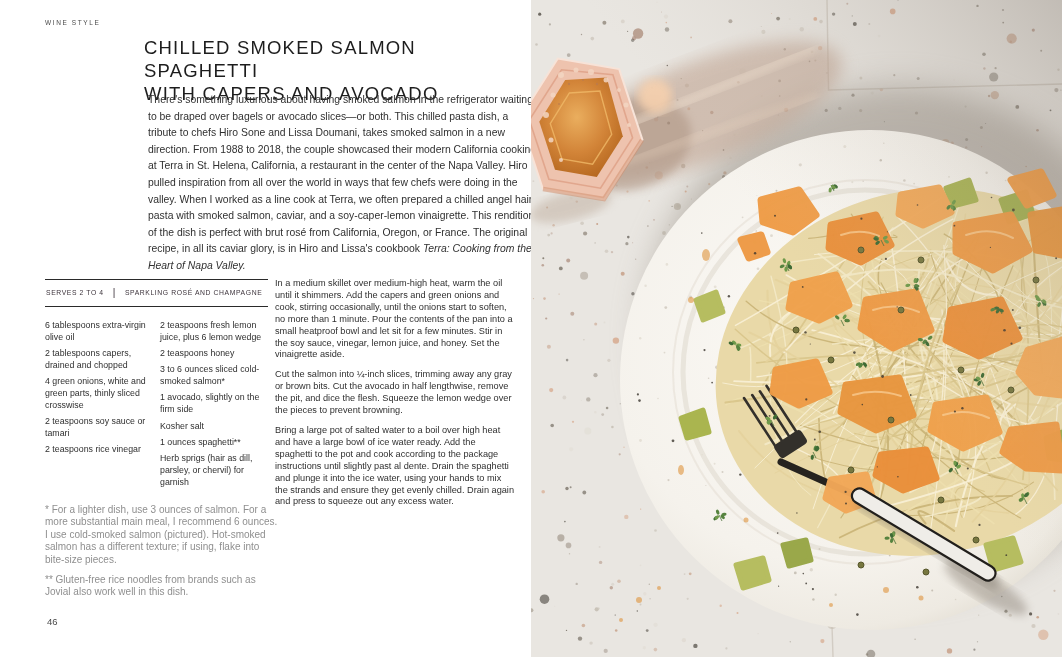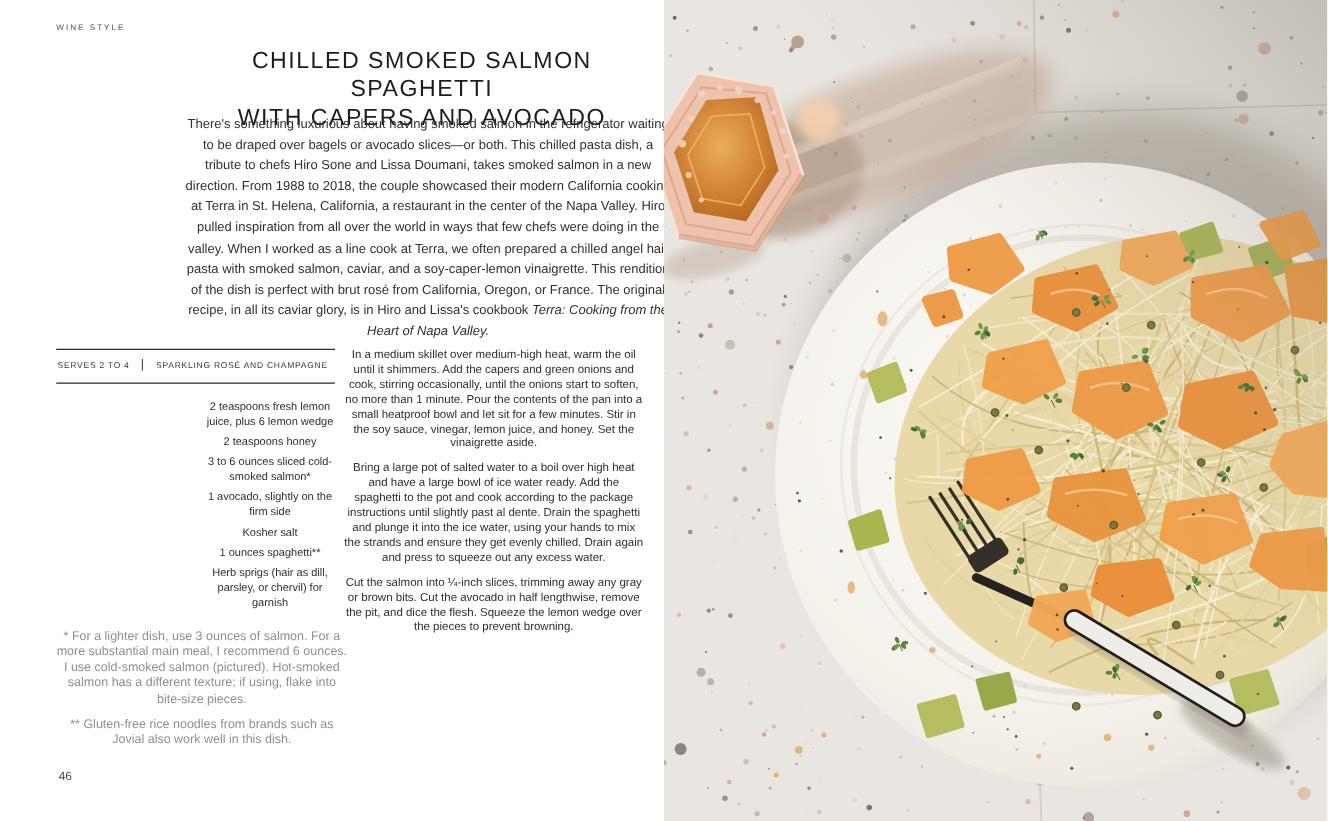--- a/index.html
+++ b/index.html
@@ -1,18 +1,18 @@
 <!DOCTYPE html>
 <html><head>
 <meta charset="utf-8">
 <style>
   html,body{margin:0;padding:0;}
   body{width:1062px;height:657px;background:#ffffff;font-family:"Liberation Sans",sans-serif;-webkit-font-smoothing:antialiased;}
   .spread{position:relative;width:1062px;height:657px;overflow:hidden;background:#ffffff;}
-  .page-left{position:absolute;left:0;top:0;width:531px;height:513px;background:#ffffff;text-align:center;}
+  .page-left{position:absolute;left:0;top:0;width:531px;height:513px;background:#ffffff;}
   .eyebrow{position:absolute;left:45px;top:19px;font-size:6.5px;letter-spacing:1.6px;color:#4a4a4a;}
   .title{position:absolute;left:144px;top:36px;font-size:18.5px;line-height:23px;letter-spacing:1.2px;font-weight:300;color:#1d1d1d;}
   .intro{position:absolute;left:148px;top:92px;width:389px;font-size:10.4px;line-height:16.6px;color:#303030;margin:0;}
   .intro em{font-style:italic;}
   .serves{position:absolute;left:45px;top:279px;width:223px;border-top:1.2px solid #2a2a2a;border-bottom:1.2px solid #2a2a2a;padding:7px 0 8px 1px;font-size:6.8px;letter-spacing:.6px;color:#3c333b;display:flex;align-items:center;gap:9px;box-sizing:border-box;}
   .serves .sep{font-size:10px;font-weight:300;transform:translateY(-.5px);}
   .ing-col{position:absolute;top:320px;font-size:8.8px;line-height:11.8px;color:#2f2f2f;}
   .ing-col p{margin:0 0 4.5px;}
   .ing1{left:45px;width:110px;}
   .ing2{left:160px;width:112px;}
@@ -37,35 +37,42 @@
     </h1>
 
     <p class="intro"><span>There's something luxurious about having smoked salmon in the refrigerator waiting to be draped over bagels or avocado slices—or both. This chilled pasta dish, a tribute to chefs Hiro Sone and Lissa Doumani, takes smoked salmon in a new direction. From 1988 to 2018, the couple showcased their modern California cooking at Terra in St. Helena, California, a restaurant in the center of the Napa Valley. Hiro pulled inspiration from all over the world in ways that few chefs were doing in the valley. When I worked as a line cook at Terra, we often prepared a chilled angel hair pasta with smoked salmon, caviar, and a soy-caper-lemon vinaigrette. This rendition of the dish is perfect with brut rosé from California, Oregon, or France. The original recipe, in all its caviar glory, is in Hiro and Lissa's cookbook </span><em>Terra: Cooking from the Heart of Napa Valley.</em></p>
 
     <div class="serves">
       <span>SERVES 2 TO 4</span>
       <span class="sep">|</span>
       <span>SPARKLING ROSÉ AND CHAMPAGNE</span>
     </div>
 
+    <div class="ing-col ing1">
+      <p>6 tablespoons extra-virgin olive oil</p>
+      <p>2 tablespoons capers, drained and chopped</p>
+      <p>4 green onions, white and green parts, thinly sliced crosswise</p>
+      <p>2 teaspoons soy sauce or tamari</p>
+      <p>2 teaspoons rice vinegar</p>
+    </div>
 
     <div class="ing-col ing2">
       <p>2 teaspoons fresh lemon juice, plus 6 lemon wedge</p>
       <p>2 teaspoons honey</p>
       <p>3 to 6 ounces sliced cold-smoked salmon*</p>
       <p>1 avocado, slightly on the firm side</p>
       <p>Kosher salt</p>
       <p>1 ounces spaghetti**</p>
       <p>Herb sprigs (hair as dill, parsley, or chervil) for garnish</p>
     </div>
 
     <div class="method">
       <p>In a medium skillet over medium-high heat, warm the oil until it shimmers. Add the capers and green onions and cook, stirring occasionally, until the onions start to soften, no more than 1 minute. Pour the contents of the pan into a small heatproof bowl and let sit for a few minutes. Stir in the soy sauce, vinegar, lemon juice, and honey. Set the vinaigrette aside.</p>
+      <p>Cut the salmon into ¼-inch slices, trimming away any gray or brown bits. Cut the avocado in half lengthwise, remove the pit, and dice the flesh. Squeeze the lemon wedge over the pieces to prevent browning.</p>
       <p>Bring a large pot of salted water to a boil over high heat and have a large bowl of ice water ready. Add the spaghetti to the pot and cook according to the package instructions until slightly past al dente. Drain the spaghetti and plunge it into the ice water, using your hands to mix the strands and ensure they get evenly chilled. Drain again and press to squeeze out any excess water.</p>
-      <p>Cut the salmon into ¼-inch slices, trimming away any gray or brown bits. Cut the avocado in half lengthwise, remove the pit, and dice the flesh. Squeeze the lemon wedge over the pieces to prevent browning.</p>
     </div>
 
     <div class="footnotes">
       <p>* For a lighter dish, use 3 ounces of salmon. For a more substantial main meal, I recommend 6 ounces. I use cold-smoked salmon (pictured). Hot-smoked salmon has a different texture; if using, flake into bite-size pieces.</p>
       <p>** Gluten-free rice noodles from brands such as Jovial also work well in this dish.</p>
     </div>
 
     <div class="pagenum">46</div>
   </div>
 

